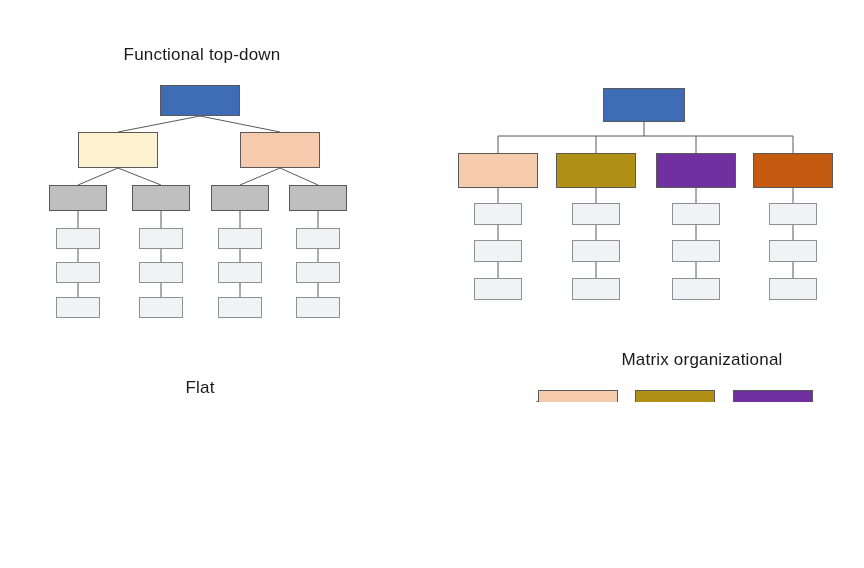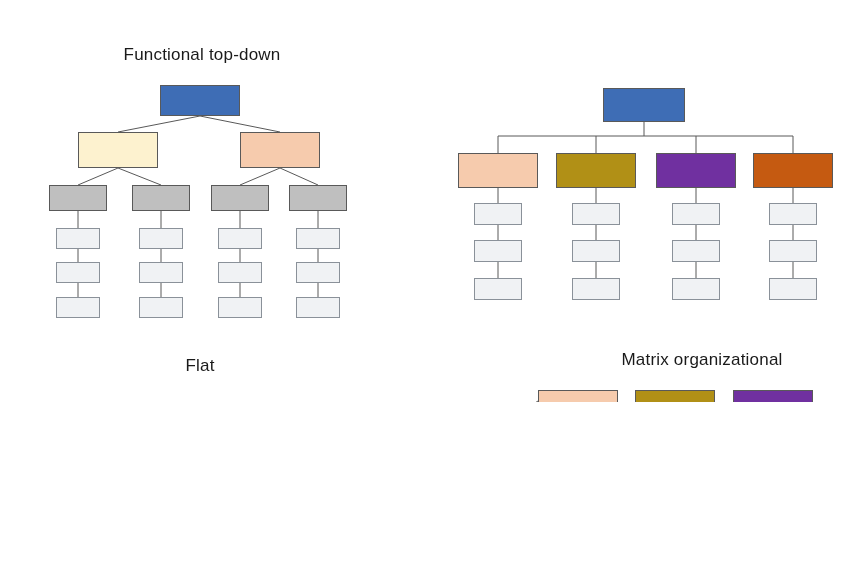--- a/index.html
+++ b/index.html
@@ -130,21 +130,21 @@
   <div class="box light" style="left:572px; top:203px; width:48px; height:22px;"></div>
   <div class="box light" style="left:572px; top:240px; width:48px; height:22px;"></div>
   <div class="box light" style="left:572px; top:278px; width:48px; height:22px;"></div>
   <div class="box light" style="left:672px; top:203px; width:48px; height:22px;"></div>
   <div class="box light" style="left:672px; top:240px; width:48px; height:22px;"></div>
   <div class="box light" style="left:672px; top:278px; width:48px; height:22px;"></div>
   <div class="box light" style="left:769px; top:203px; width:48px; height:22px;"></div>
   <div class="box light" style="left:769px; top:240px; width:48px; height:22px;"></div>
   <div class="box light" style="left:769px; top:278px; width:48px; height:22px;"></div>
 
-  <div class="chart-title" style="left:120px; top:356px; width:160px;">Flat</div>
+  <div class="chart-title" style="left:120px; top:378px; width:160px;">Flat</div>
 
   <div class="box blue" style="left:160px; top:405px; width:80px; height:35px;"></div>
 
   <div class="box gray" style="left:30px;  top:475px; width:60px; height:30px;"></div>
   <div class="box gray" style="left:124px; top:475px; width:60px; height:30px;"></div>
   <div class="box gray" style="left:213px; top:475px; width:60px; height:30px;"></div>
   <div class="box gray" style="left:315px; top:475px; width:60px; height:30px;"></div>
 
   <div class="chart-title" style="left:572px; top:350px; width:260px;">Matrix organizational</div>
 

